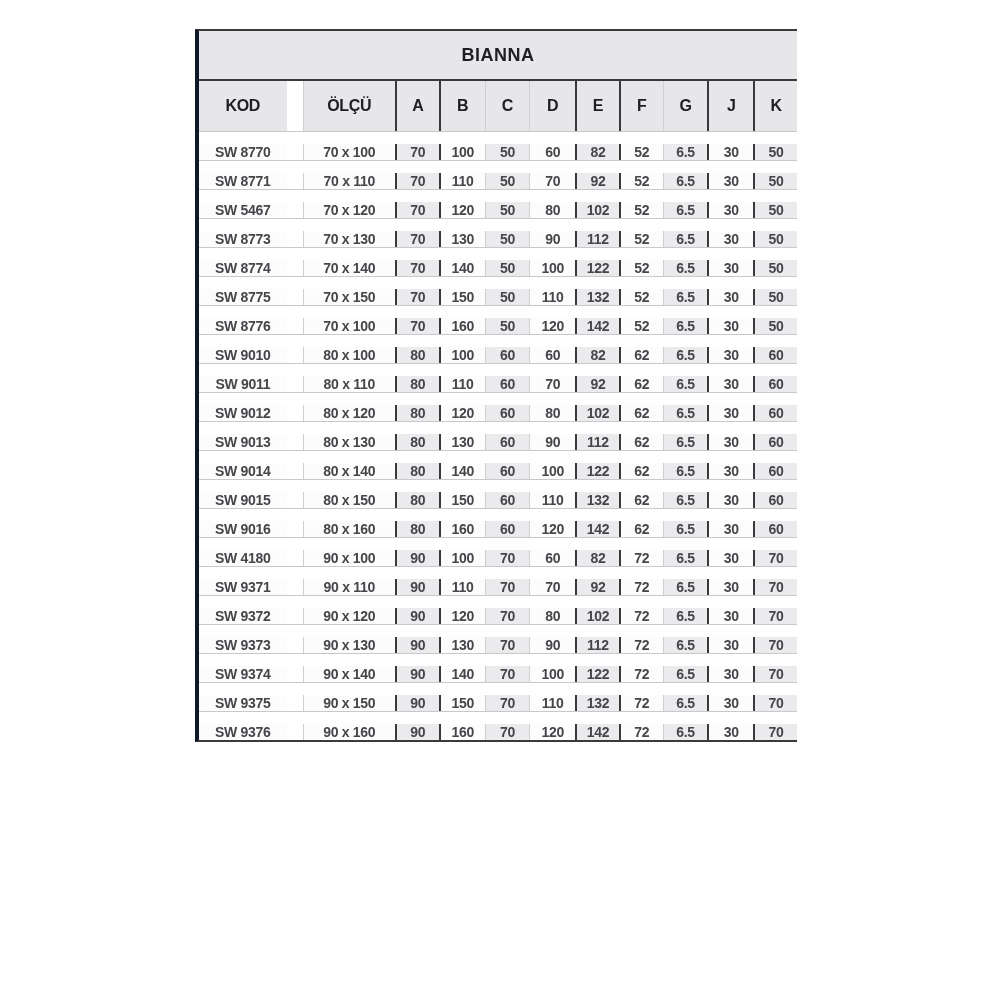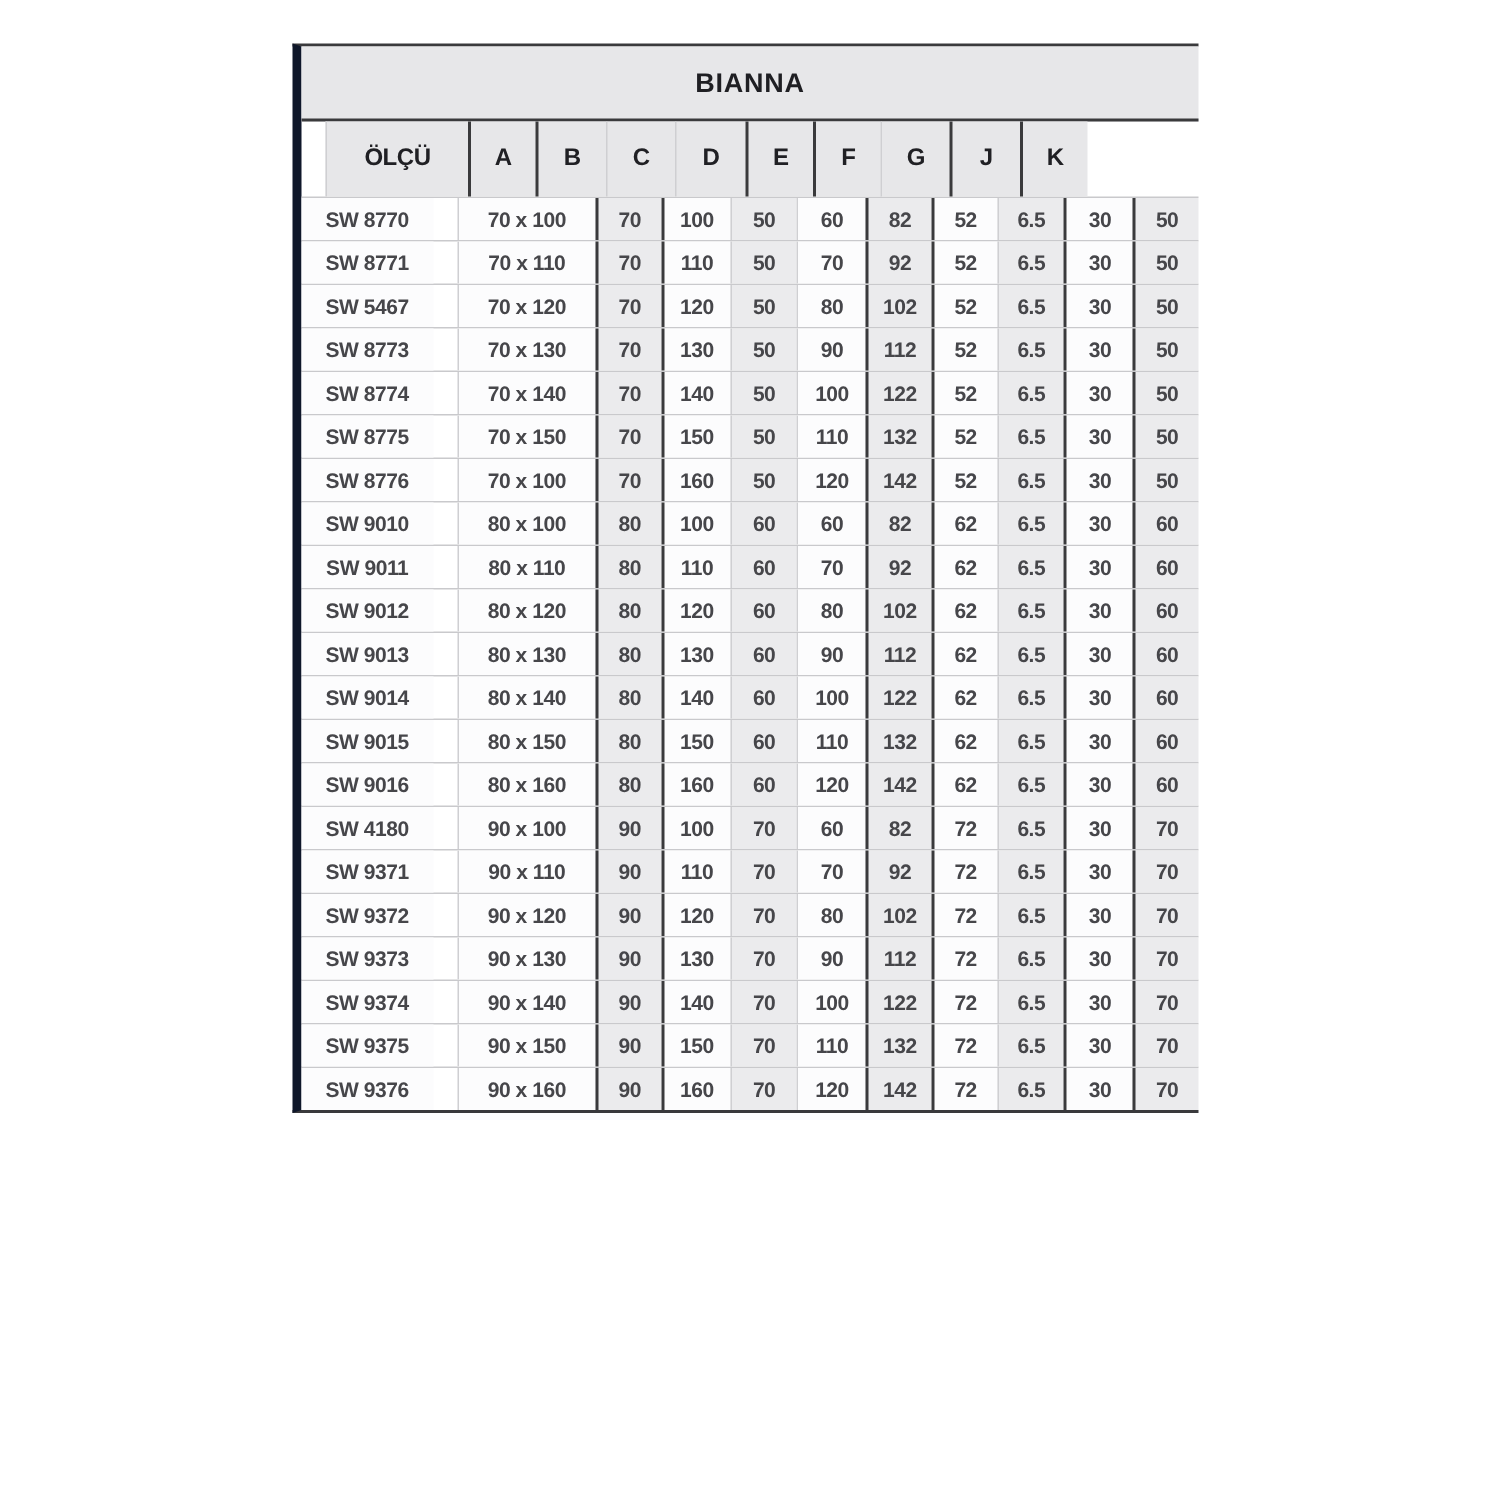--- a/index.html
+++ b/index.html
@@ -16,21 +16,21 @@
     height: 990px;
     background: #ffffff;
   }
   .spec-table {
     position: absolute;
     left: 195px;
     top: 29px;
     width: 598px;
     box-sizing: content-box;
     border-top: 2px solid #3a3a3c;
-    border-left: 6px solid #0f172a;
+    border-left: 4px solid #0f172a;
     border-bottom: 2px solid #3a3a3c;
     background: #ffffff;
   }
   .title-row {
     height: 48px;
     background: #e7e7e9;
     border-bottom: 2px solid #3a3a3c;
     display: flex;
     align-items: center;
     justify-content: center;
@@ -43,20 +43,21 @@
     display: flex;
     width: 598px;
   }
   .header-row {
     height: 50px;
   }
   .body-row {
     height: 29px;
     border-top: 1px solid #c9c9cc;
     box-sizing: border-box;
+    align-items: flex-end;
   }
   .cell {
     box-sizing: border-box;
     display: flex;
     align-items: center;
     justify-content: center;
     font-weight: bold;
     font-size: 14px;
     letter-spacing: -0.3px;
     color: #46464a;
@@ -87,20 +88,21 @@
   .bg-white { background: #fcfcfd; }
   .bg-gray  { background: #ebebed; }
 </style>
 </head>
 <body>
 
 <div class="page">
   <div class="spec-table">
     <div class="title-row">BIANNA</div>
     <div class="row header-row" id="header-row">
+        <div class="cell hcell c0">KOD</div>
         <div class="cell hcell c1 light-left">ÖLÇÜ</div>
         <div class="cell hcell c2 dark-left">A</div>
         <div class="cell hcell c3 dark-left">B</div>
         <div class="cell hcell c4 light-left">C</div>
         <div class="cell hcell c5 light-left">D</div>
         <div class="cell hcell c6 dark-left">E</div>
         <div class="cell hcell c7 dark-left">F</div>
         <div class="cell hcell c8 light-left">G</div>
         <div class="cell hcell c9 dark-left">J</div>
         <div class="cell hcell c10 dark-left">K</div>

